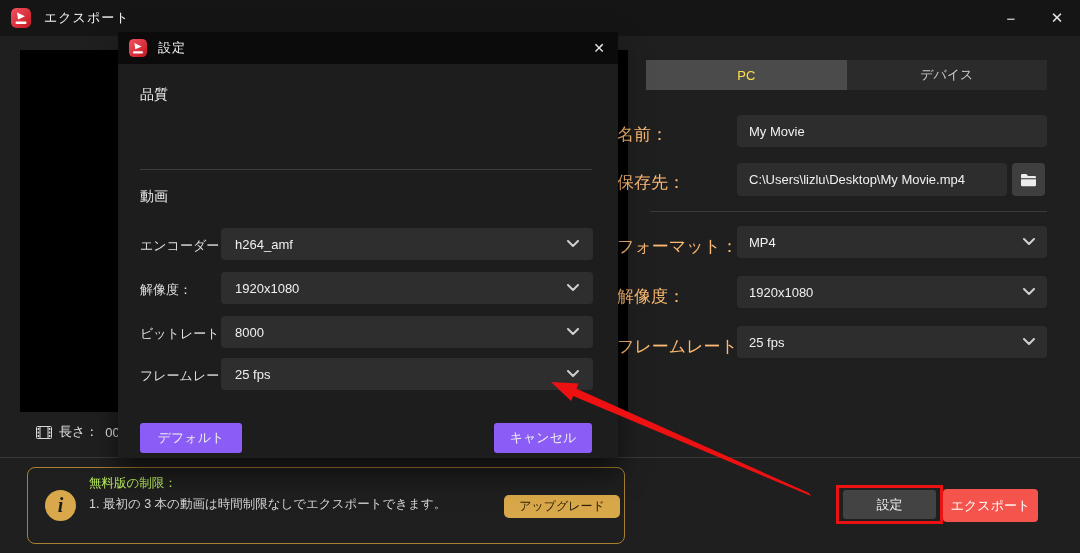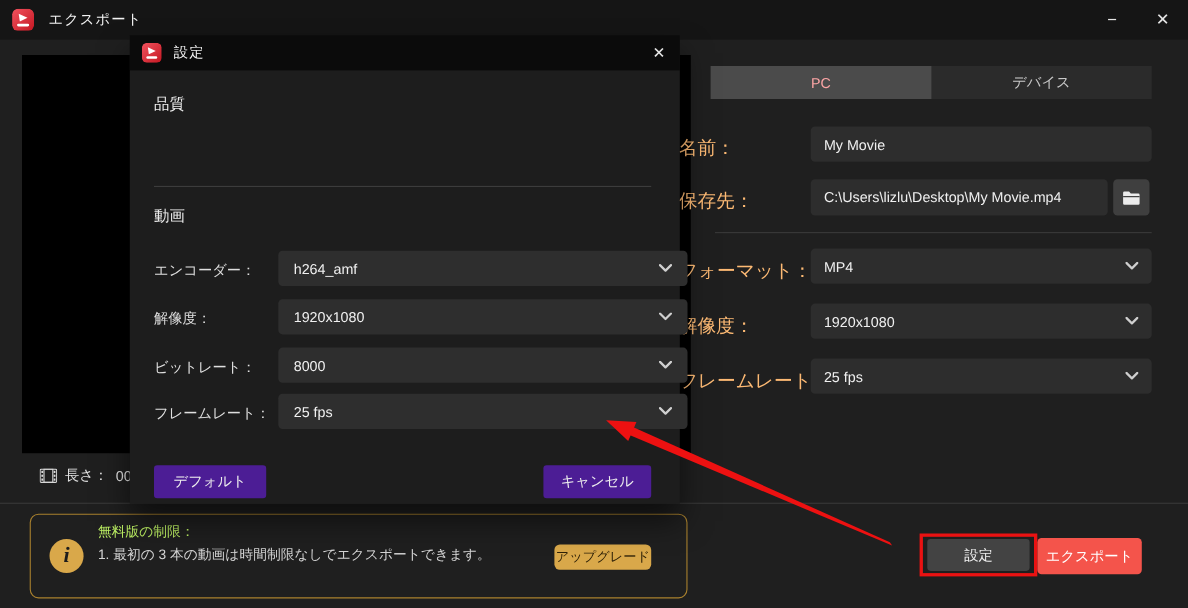--- a/index.html
+++ b/index.html
@@ -20,39 +20,39 @@
   .win-btn { width:46px; height:36px; display:flex; align-items:center; justify-content:center;
     font-size:15px; color:#e6e6e6; cursor:default; }
   
   .preview { position:absolute; left:20px; top:50px; width:608px; height:362px; background:#000; z-index:1; }
   .length-row { position:absolute; left:36px; top:423px; height:18px; display:flex; align-items:center;
     gap:7px; font-size:13px; color:#e2e2e2; z-index:1; white-space:nowrap; }
   
   .tabs { position:absolute; left:646px; top:60px; width:401px; height:30px; display:flex; z-index:2; }
   .tab { flex:1; display:flex; align-items:center; justify-content:center; font-size:13px; color:#c9c9c9;
     background:#2b2b2b; }
-  .tab.sel { background:#4b4b4b; color:#fca5a5; }
+  .tab.sel { background:#4b4b4b; color:#fde047; }
   .p-label { position:absolute; left:617px; font-size:17px; color:#fdba74; z-index:2; white-space:nowrap; }
   .p-field { position:absolute; left:737px; width:310px; height:32px; background:#2d2d2d; border-radius:4px;
     display:flex; align-items:center; padding:0 12px; font-size:13px; color:#f0f0f0; z-index:2; white-space:nowrap; }
   .p-field .chev { margin-left:auto; }
   .folder-btn { position:absolute; left:1012px; top:163px; width:33px; height:33px; background:#3f3f3f;
     border-radius:4px; display:flex; align-items:center; justify-content:center; z-index:2; }
   .p-divider { position:absolute; left:650px; top:211px; width:397px; height:1px; background:#3a3a3a; z-index:2; }
   
   .footer-sep { position:absolute; left:0; top:457px; width:1080px; height:1px; background:#383838; z-index:1; }
   .notice { position:absolute; left:27px; top:467px; width:598px; height:77px;
     border:1px solid #a9812e; border-radius:8px; z-index:2; }
   .notice-icon { position:absolute; left:17px; top:22px; width:31px; height:31px; border-radius:50%;
     background:#d9a84a; color:#1c1c1c; display:flex; align-items:center; justify-content:center;
     font-family:"Liberation Serif","DejaVu Serif",serif; font-weight:bold; font-size:20px; font-style:italic; }
   .notice-title { position:absolute; left:61px; top:7px; font-size:12.5px; color:#bef264; }
   .notice-line1 { position:absolute; left:61px; top:28px; font-size:12.5px; color:#d4d4d4; }
   .notice-line2 { position:absolute; left:61px; top:50px; font-size:12.5px; color:#d4d4d4; }
-  .upgrade-btn { position:absolute; left:476px; top:27px; width:88px; height:23px; background:#d9a84a;
+  .upgrade-btn { position:absolute; left:476px; top:27px; width:116px; height:23px; background:#d9a84a;
     border-radius:5px; color:#2e2108; font-size:12px; display:flex; align-items:center; justify-content:center; }
   .settings-highlight { position:absolute; left:836px; top:485px; width:107px; height:39px;
     border:3px solid #ea1212; z-index:55; display:flex; align-items:center; justify-content:center; }
   .settings-btn { width:93px; height:29px; background:#434343; border-radius:3px; color:#f0f0f0;
     font-size:13px; display:flex; align-items:center; justify-content:center; }
   .export-btn { position:absolute; left:943px; top:489px; width:95px; height:33px; background:#f4544b;
     border-radius:4px; color:#ffffff; font-size:13px; display:flex; align-items:center; justify-content:center; z-index:2; }
   
   .dialog { position:absolute; left:118px; top:32px; width:500px; height:426px; background:#1d1d1d;
     z-index:20; box-shadow:0 16px 26px rgba(0,0,0,0.55); }
@@ -62,23 +62,23 @@
   .dlg-title { margin-left:11px; font-size:13px; color:#f2f2f2; letter-spacing:1px; }
   .dlg-close { margin-left:auto; margin-right:13px; font-size:14px; color:#e8e8e8; }
   .dlg-section { position:absolute; left:22px; font-size:14px; color:#efefef; }
   .radio-row { position:absolute; left:22px; top:96px; width:452px; height:16px; }
   .radio-item { position:absolute; top:0; display:flex; align-items:center; gap:10px; font-size:13px; color:#e6e6e6; }
   .radio { width:15px; height:15px; border:2px solid #858585; border-radius:50%; background:transparent; }
   .radio-item.sel .radio { background:#e0392f; background-clip:content-box; padding:1px; border-color:#7d7d7d; }
   .dlg-divider { position:absolute; left:22px; top:137px; width:452px; height:1px; background:#3c3c3c; }
   .d-label { position:absolute; left:22px; font-size:13px; color:#dfdfdf; white-space:nowrap; }
   .d-field { position:absolute; left:103px; width:372px; height:32px; background:#2e2e2e; border-radius:4px;
-    display:flex; align-items:center; padding:0 14px; font-size:13px; color:#f0f0f0; white-space:nowrap;margin-left:32px; }
+    display:flex; align-items:center; padding:0 14px; font-size:13px; color:#f0f0f0; white-space:nowrap; }
   .d-field .chev { margin-left:auto; }
-  .dlg-btn { position:absolute; top:391px; height:30px; border-radius:3px; background:#4c1d95; color:#eeeeee;
+  .dlg-btn { position:absolute; top:391px; height:30px; border-radius:3px; background:#8b5cf6; color:#eeeeee;
     font-size:13px; display:flex; align-items:center; justify-content:center; }
   .dlg-btn.ok { background:#f4544b; color:#ffffff; }
   
   .arrow-layer { position:absolute; left:0; top:0; width:1080px; height:553px; z-index:60; pointer-events:none; }
 </style>
 </head>
 <body>
 
 <svg width="0" height="0" style="position:absolute">
   <defs>

